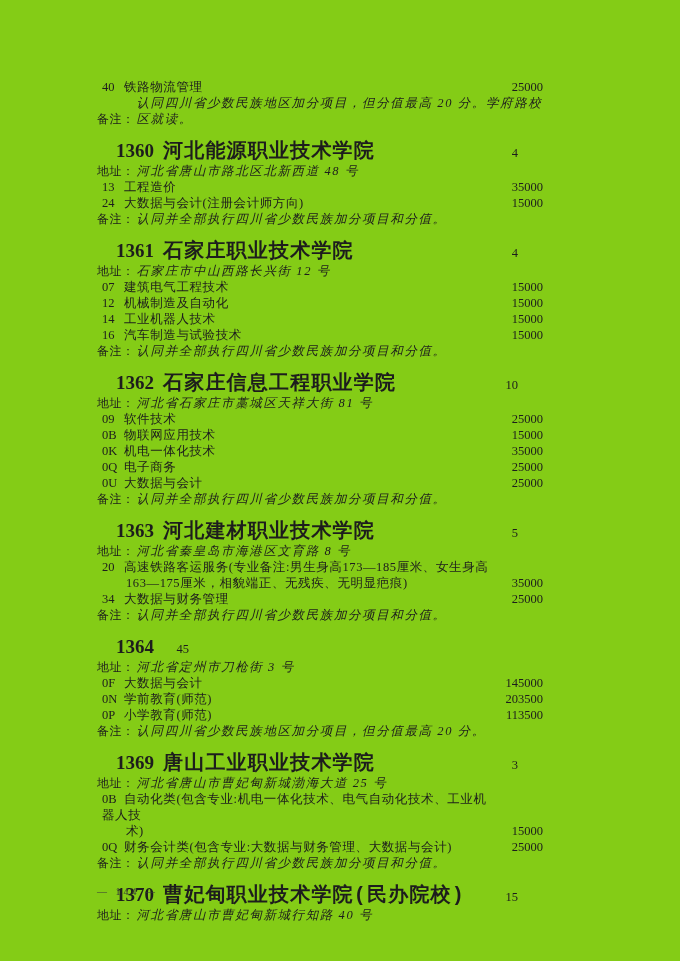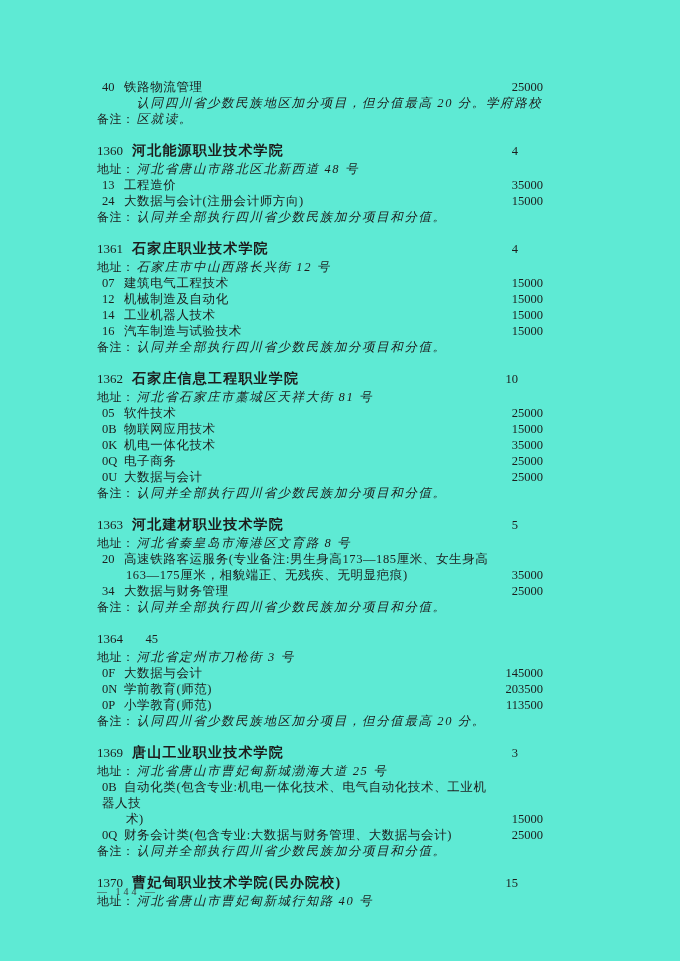--- a/index.html
+++ b/index.html
@@ -1,38 +1,38 @@
 <!DOCTYPE html>
 <html><head>
 <meta charset="utf-8">
 <style>
   html,body{margin:0;padding:0;background:#e8e8e8;}
   .page{
     position:relative;
     width:680px;height:961px;
     margin:0 auto;
-    background:#5eead4;
+    background:#84cc16;
     box-sizing:border-box;
     padding:79px 124px 0 97px;
     font-family:"Liberation Serif","DejaVu Serif",serif;
     color:#1d1d1d;
     overflow:hidden;
   }
   .row{display:flex;align-items:flex-end;line-height:16px;font-size:12.5px;}
   .mtext{flex:1;}
   .major-row{padding-left:5px;}
   .mcode{display:inline-block;min-width:16px;margin-right:6px;}
   .mname{letter-spacing:0.6px;}
   .mname2{display:block;padding-left:24px;letter-spacing:0.6px;}
   .mcount{width:26px;text-align:right;flex:none;}
   .mfee{width:38px;text-align:left;flex:none;}
   .college{margin-top:14px;}
   .head{align-items:baseline;line-height:20px;}
-  .ccode{font-weight:normal;font-size:13px;margin-right:9px;}
-  .cname{flex:1;font-family:Liberation Serif, serif;font-weight:bold;font-size:14px;letter-spacing:1.2px;}
+  .ccode{font-weight:bold;font-size:19px;margin-right:9px;margin-left:19px;}
+  .cname{flex:1;font-family:Liberation Mono, monospace;font-weight:bold;font-size:20px;letter-spacing:1.2px;}
   .ctotal{width:26px;text-align:right;font-size:12.5px;flex:none;}
   .spacer{width:38px;flex:none;}
   .label{font-family:"Liberation Sans","DejaVu Sans",sans-serif;font-weight:normal;font-size:12px;letter-spacing:0.5px;flex:none;}
   .kai{font-style:italic;letter-spacing:1.6px;padding-left:2px;}
   .leading{margin-top:0;}
   .footer{
     position:absolute;left:97px;top:886px;
     font-size:10px;letter-spacing:3px;color:#3a3a3a;
   }
 </style>
@@ -147,21 +147,21 @@
       <span class="ctotal">10</span>
       <span class="spacer"></span>
     </div>
     <div class="row addr">
       <span class="label">地址：</span>
       <span class="kai">河北省石家庄市藁城区天祥大街 81 号</span>
     </div>
     <div class="majors">
   <div class="row major-row">
     <div class="mtext">
-      <span class="mcode">05</span><span class="mname">软件技术</span>
+      <span class="mcode">09</span><span class="mname">软件技术</span>
     </div>
     <div class="mcount">2</div>
     <div class="mfee">5000</div>
   </div>
 
   <div class="row major-row">
     <div class="mtext">
       <span class="mcode">0B</span><span class="mname">物联网应用技术</span>
     </div>
     <div class="mcount">1</div>

